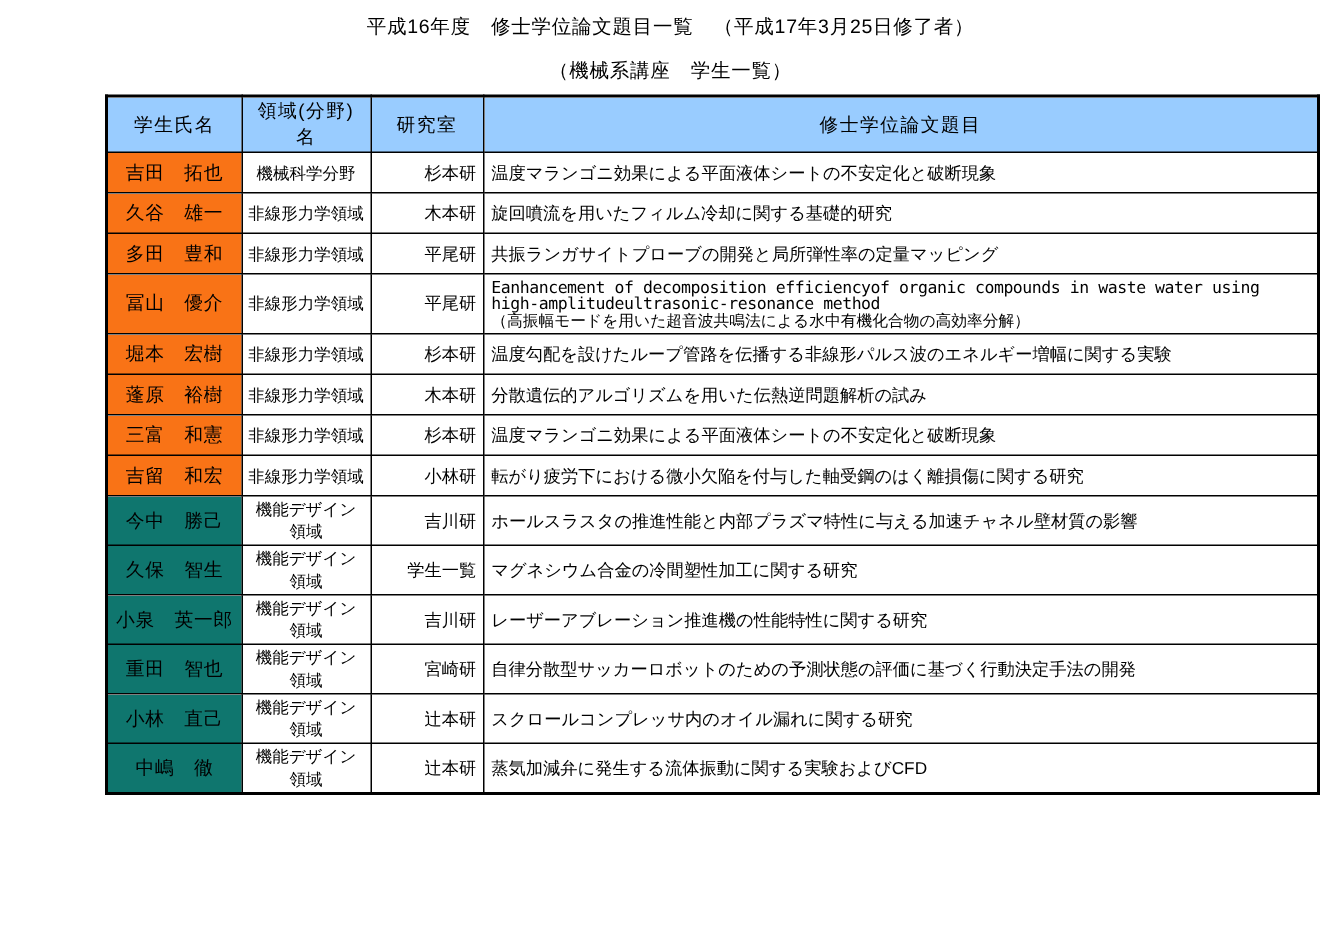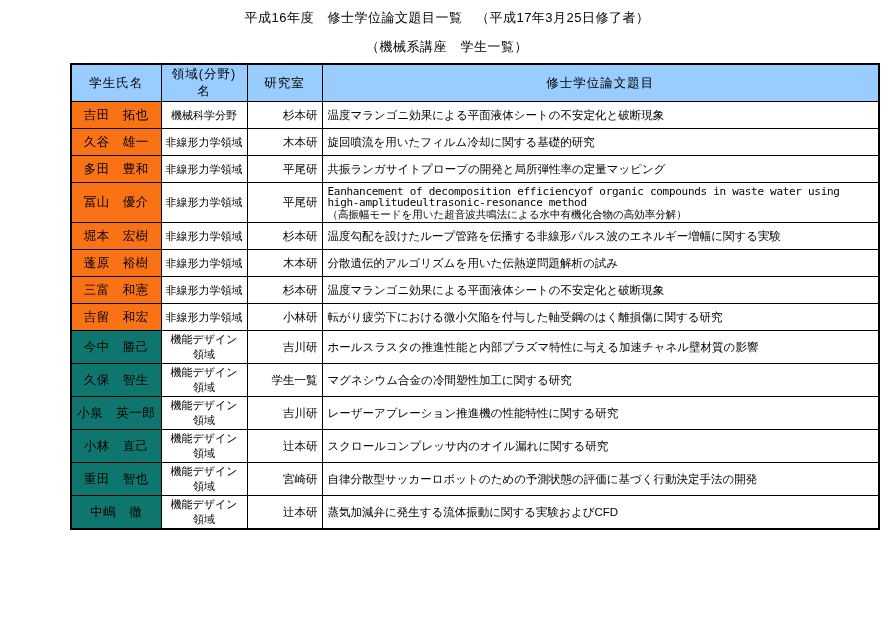--- a/index.html
+++ b/index.html
@@ -170,32 +170,32 @@
           <td class="lab">学生一覧</td>
           <td class="title">マグネシウム合金の冷間塑性加工に関する研究</td>
         </tr>
         <tr>
           <td class="name orange">小泉　英一郎</td>
           <td class="field">機能デザイン領域</td>
           <td class="lab">吉川研</td>
           <td class="title">レーザーアブレーション推進機の性能特性に関する研究</td>
         </tr>
         <tr>
+          <td class="name orange">重田　智也</td>
+          <td class="field">機能デザイン領域</td>
+          <td class="lab">宮崎研</td>
+          <td class="title">自律分散型サッカーロボットのための予測状態の評価に基づく行動決定手法の開発</td>
+        </tr>
+        <tr>
           <td class="name orange">小林　直己</td>
           <td class="field">機能デザイン領域</td>
           <td class="lab">辻本研</td>
           <td class="title">スクロールコンプレッサ内のオイル漏れに関する研究</td>
         </tr>
         <tr>
-          <td class="name orange">重田　智也</td>
-          <td class="field">機能デザイン領域</td>
-          <td class="lab">宮崎研</td>
-          <td class="title">自律分散型サッカーロボットのための予測状態の評価に基づく行動決定手法の開発</td>
-        </tr>
-        <tr>
           <td class="name orange">中嶋　徹</td>
           <td class="field">機能デザイン領域</td>
           <td class="lab">辻本研</td>
           <td class="title">蒸気加減弁に発生する流体振動に関する実験およびCFD</td>
         </tr>
       </tbody>
   </table>
 
 </div>
 

